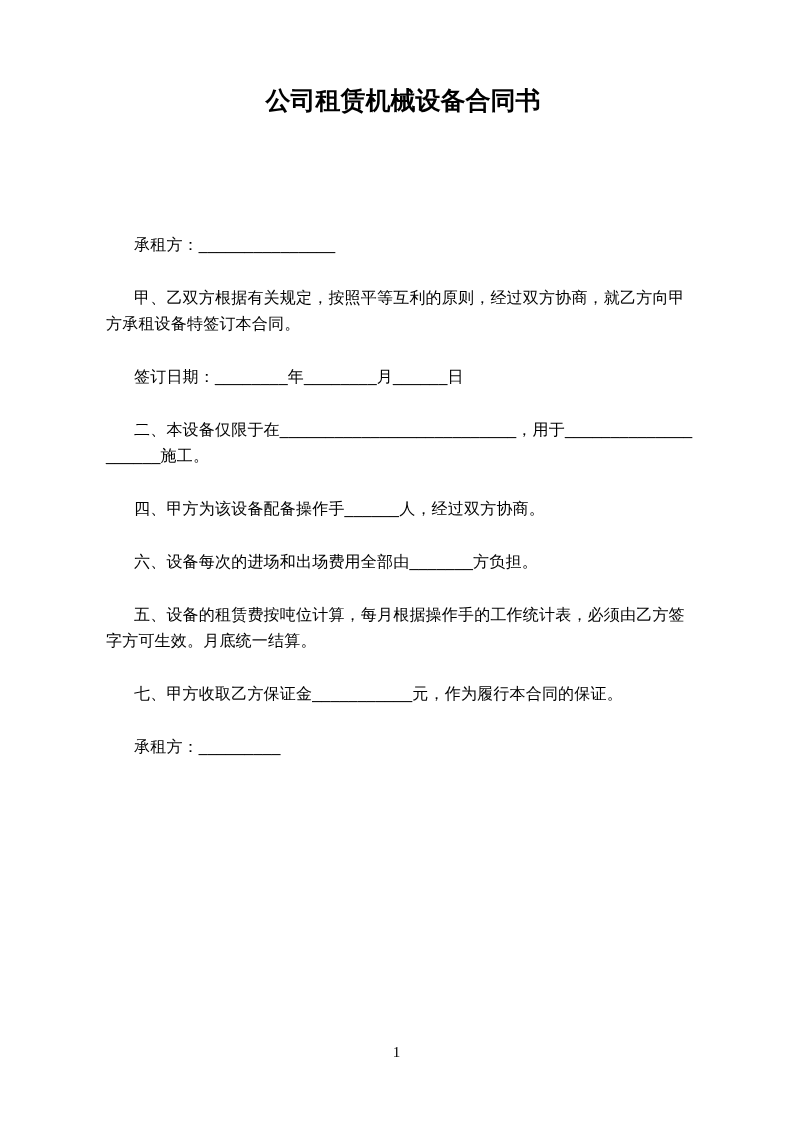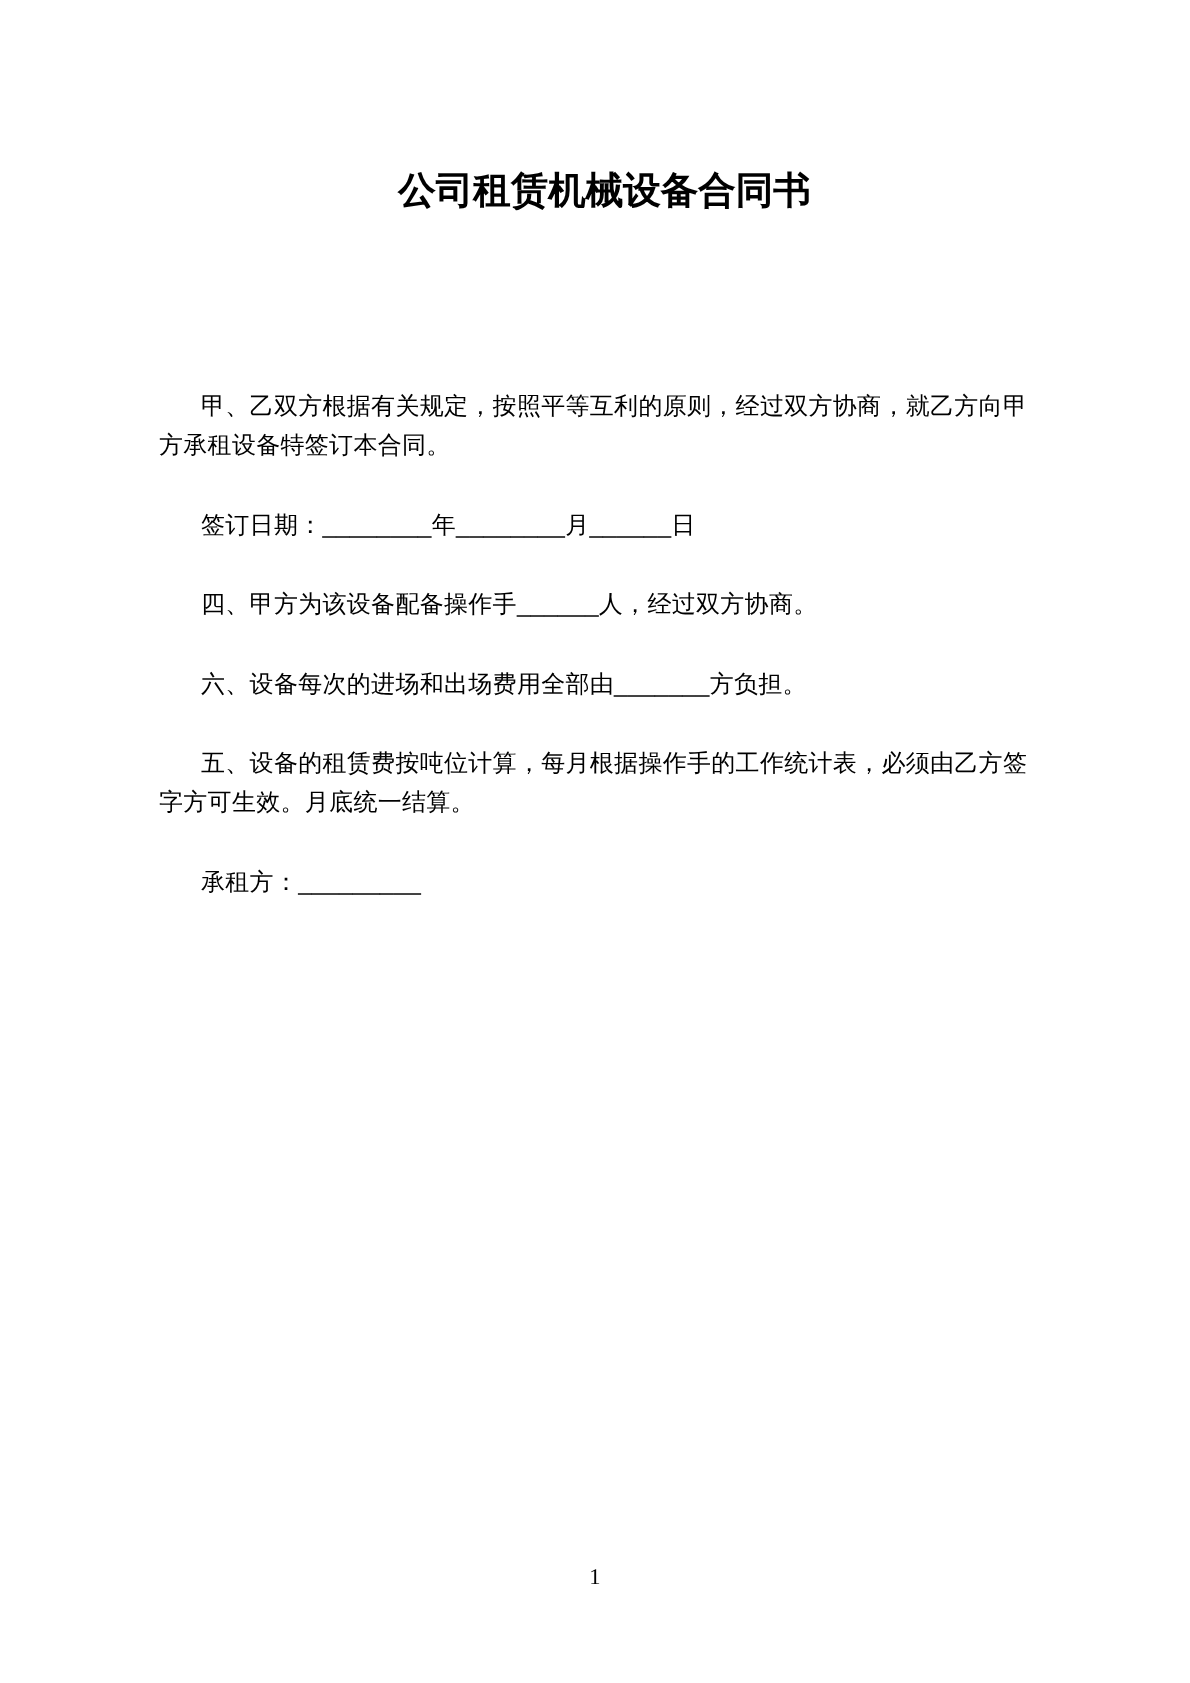--- a/index.html
+++ b/index.html
@@ -9,21 +9,21 @@
   }
   .page {
     position: relative;
     width: 793px;
     height: 1122px;
     margin: 0 auto;
     background: #ffffff;
     color: #000000;
     font-family: "Liberation Sans", sans-serif;
     box-sizing: border-box;
-    padding: 112px 93px 0 106px;
+    padding: 85px 93px 0 106px;
     overflow: hidden;
   }
   .doc-title {
     font-size: 25px;
     line-height: 30px;
     font-weight: 700;
     text-align: center;
     margin: 0 0 117px 0;
     white-space: nowrap;
   }
@@ -49,33 +49,36 @@
     color: #000000;
   }
 </style>
 </head>
 <body>
 
 <div class="page">
 
   <h1 class="doc-title">公司租赁机械设备合同书</h1>
 
+  <p class="para">承租方：_______________</p>
 
 
   <p class="para">甲、乙双方根据有关规定，按照平等互利的原则，经过双方协商，就乙方向甲方承租设备特签订本合同。</p>
 
   <p class="para">签订日期：________年________月______日</p>
 
 
+  <p class="para">二、本设备仅限于在__________________________，用于____________________施工。</p>
 
 
   <p class="para">四、甲方为该设备配备操作手______人，经过双方协商。</p>
 
   <p class="para">六、设备每次的进场和出场费用全部由_______方负担。</p>
 
   <p class="para">五、设备的租赁费按吨位计算，每月根据操作手的工作统计表，必须由乙方签字方可生效。月底统一结算。</p>
 
+  <p class="para">七、甲方收取乙方保证金___________元，作为履行本合同的保证。</p>
 
   <p class="para">承租方：_________</p>
 
   <div class="page-number">1</div>
 
 </div>
 
 </body></html>

